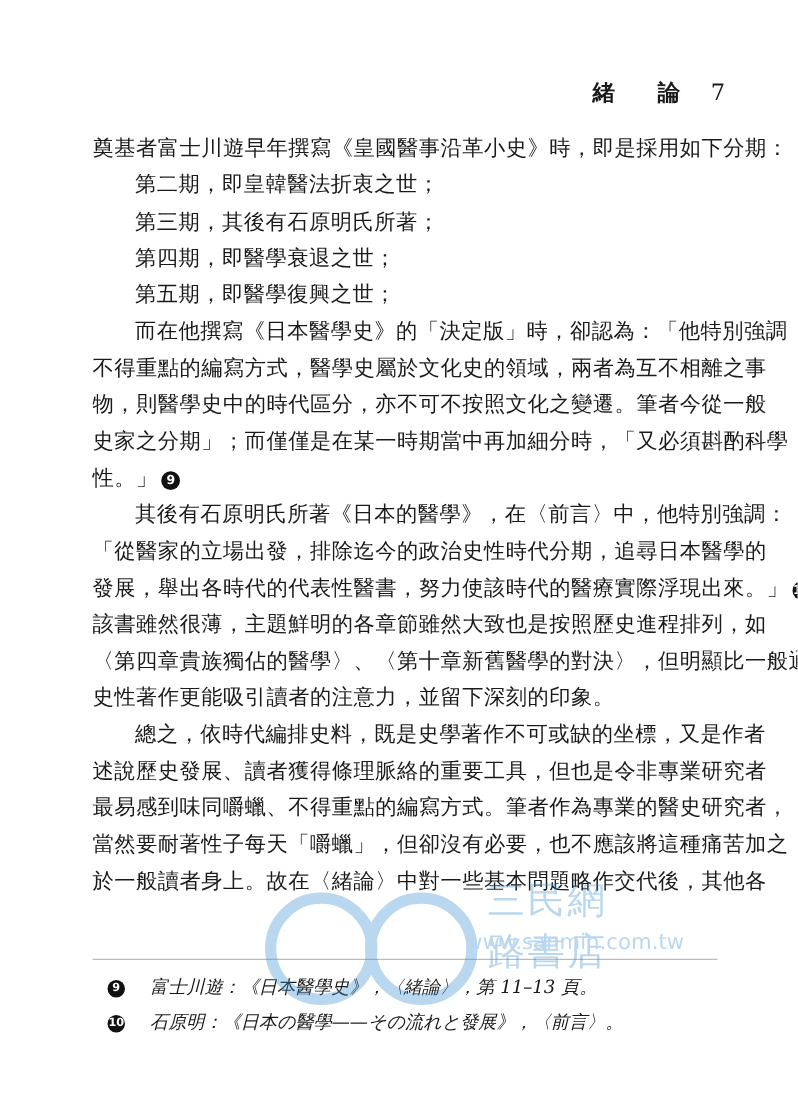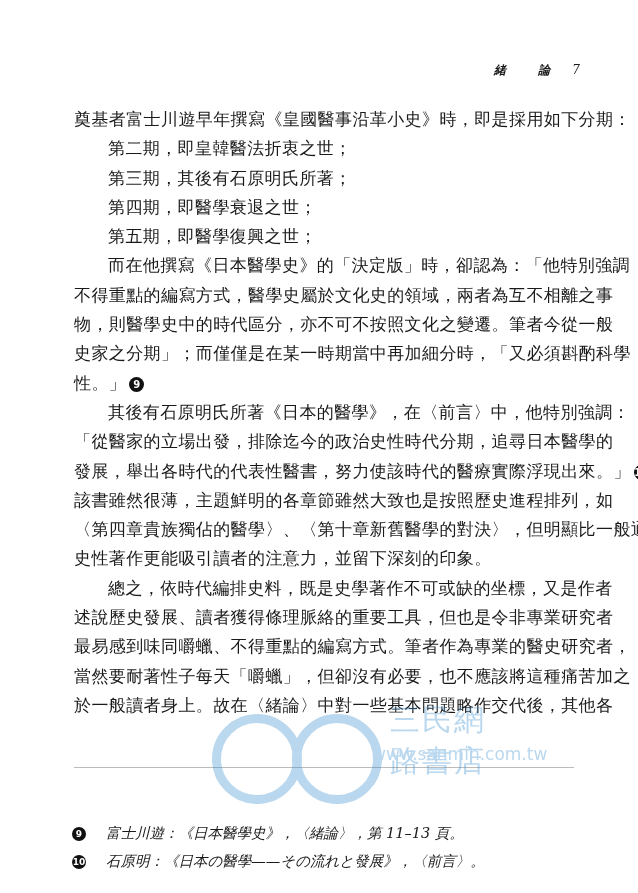--- a/index.html
+++ b/index.html
@@ -1,31 +1,31 @@
 <!DOCTYPE html>
 <html><head>
 <meta charset="utf-8">
 <style>
   html, body { margin: 0; padding: 0; background: #ffffff; }
   body { width: 638px; height: 893px; position: relative; overflow: hidden;
          font-family: "DejaVu Serif", serif; color: #1a1a1a; }
-  .header { position: absolute; top: 62px; right: 58px; font-size: 12px;
-            font-style: italic; font-weight: bold; letter-spacing: 0; }
+  .header { position: absolute; top: 62px; right: 58px; font-size: 18px;
+            font-weight: bold; letter-spacing: 0; }
   .header .title { letter-spacing: 14px; }
   .header .pageno { font-weight: normal; margin-left: 4px; }
   .body { position: absolute; left: 74px; top: 105px; width: 500px; }
   .line { font-size: 17px; line-height: 29.3px; height: 29.3px; white-space: nowrap;
           overflow: visible; letter-spacing: 0.4px; }
   .indent { padding-left: 34px; }
   .noteref { display: inline-block; width: 15px; height: 15px; border-radius: 50%;
              background: #111; color: #fff; font-size: 10px; line-height: 15px;
              text-align: center; font-family: "DejaVu Sans", sans-serif; font-weight: bold;
              vertical-align: 1px; margin-left: 3px; letter-spacing: 0; }
   .rule { position: absolute; left: 74px; top: 767px; width: 500px; height: 1px; background: #bbb; }
-  .notes { position: absolute; left: 72px; top: 776px; width: 500px; margin-top: 43px; }
+  .notes { position: absolute; left: 86px; top: 776px; width: 500px; }
   .note { font-size: 14.5px; line-height: 28px; font-style: italic; white-space: nowrap; }
   .note .mark { display: inline-block; width: 14px; height: 14px; border-radius: 50%;
                 background: #111; color: #fff; font-size: 9px; line-height: 14px; font-style: normal;
                 text-align: center; font-family: "DejaVu Sans", sans-serif; font-weight: bold;
                 margin-right: 20px; vertical-align: 1px; }
   .watermark { position: absolute; left: 212px; top: 700px; width: 300px; height: 80px;
                opacity: 0.35; pointer-events: none; }
   .wm-text { position: absolute; left: 178px; top: 0; font-size: 30px; color: #3a8fcf;
              font-family: "DejaVu Sans", sans-serif; letter-spacing: 2px; }
   .wm-url { position: absolute; left: 160px; top: 44px; font-size: 17px; color: #3a8fcf;

